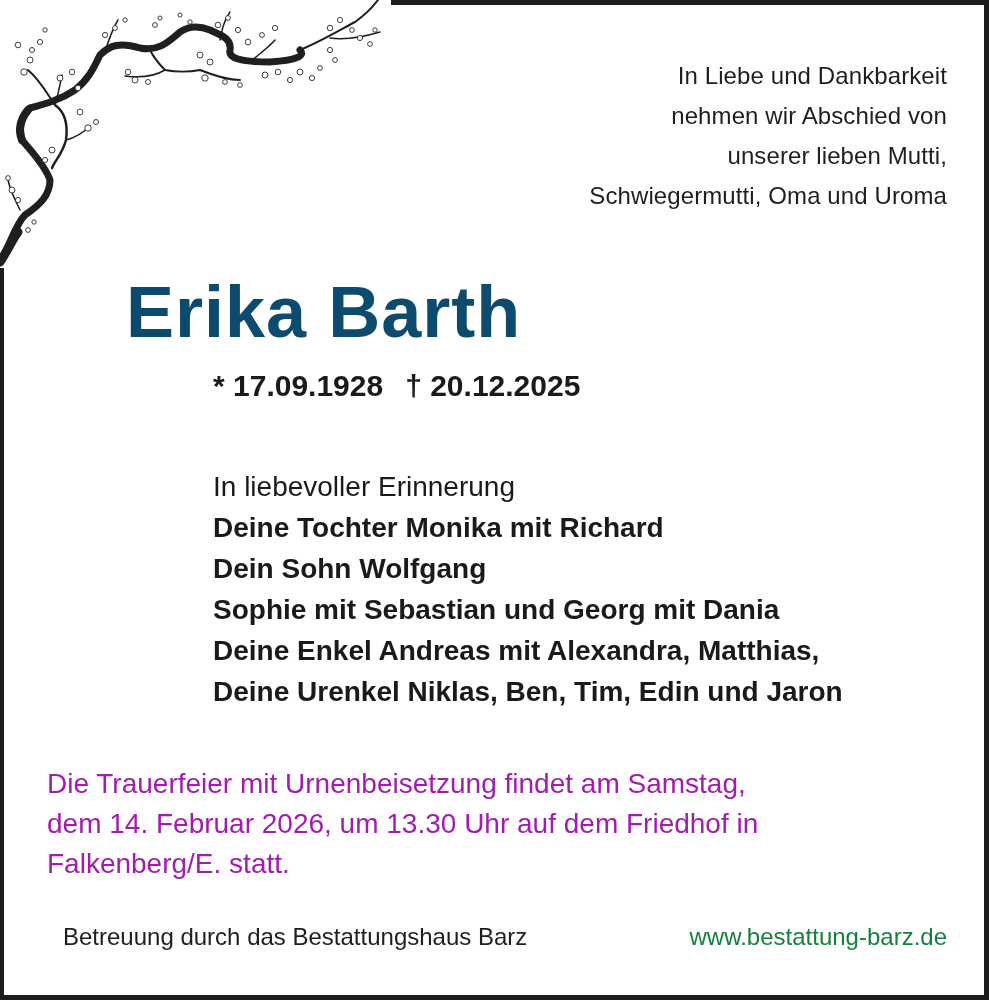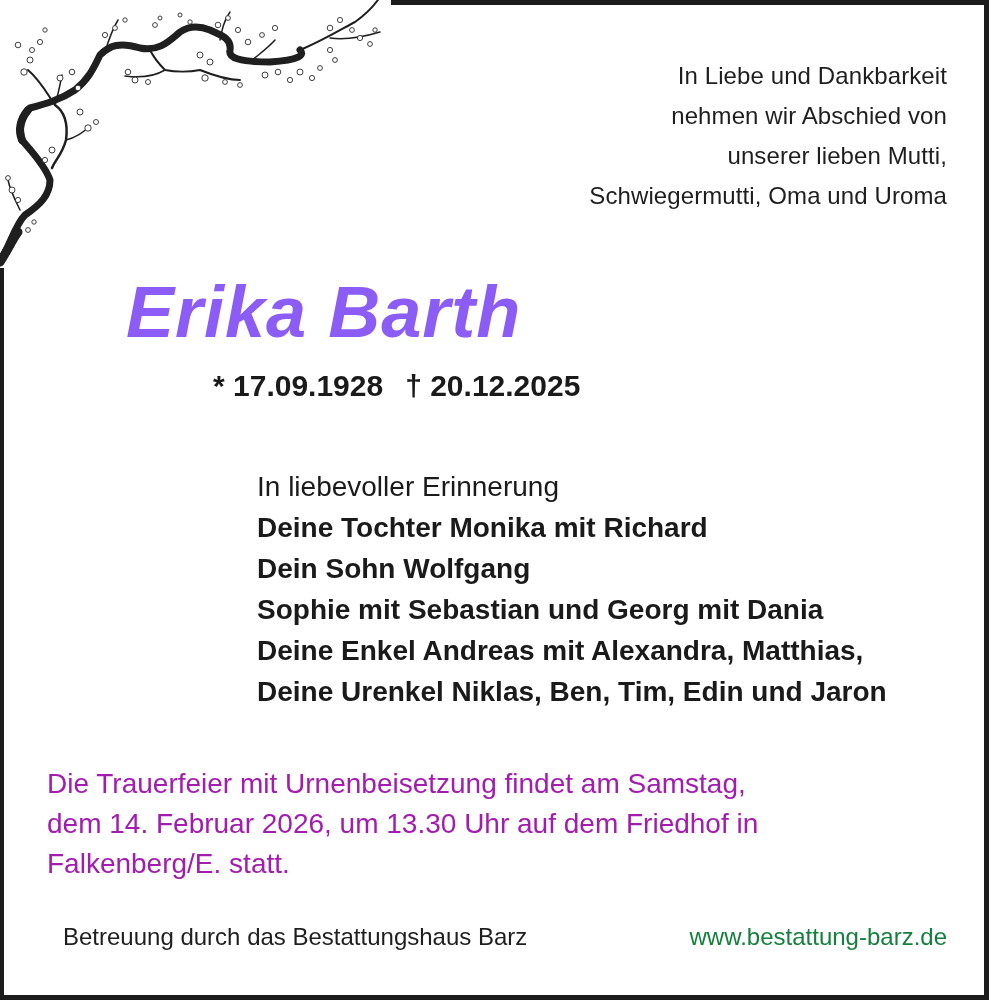--- a/index.html
+++ b/index.html
@@ -65,45 +65,44 @@
       letter-spacing: 0.1px;
     }
     .intro div { white-space: nowrap; }
     .name {
       position: absolute;
       left: 126px;
       top: 270px;
       font-size: 72px;
       font-weight: bold;
       line-height: 84px;
-      color: #8b5cf6;
+      color: #0c4a6e;
       letter-spacing: 1px;
       white-space: nowrap;
-      font-style: italic;
     }
     .dates {
       position: absolute;
       left: 213px;
       top: 366px;
       font-size: 30px;
       font-weight: bold;
       line-height: 40px;
       color: #1a1a1a;
       white-space: nowrap;
     }
     .dates .death { margin-left: 22px; }
     .family {
       position: absolute;
       left: 213px;
       top: 466px;
       font-size: 28px;
       line-height: 41px;
       color: #1a1a1a;
     }
-    .family div { white-space: nowrap; margin-left: 44px; }
+    .family div { white-space: nowrap; }
     .family .lead { font-weight: normal; }
     .family .member { font-weight: bold; }
     .service {
       position: absolute;
       left: 47px;
       top: 764px;
       font-size: 28px;
       line-height: 40px;
       color: #a21caf;
     }

